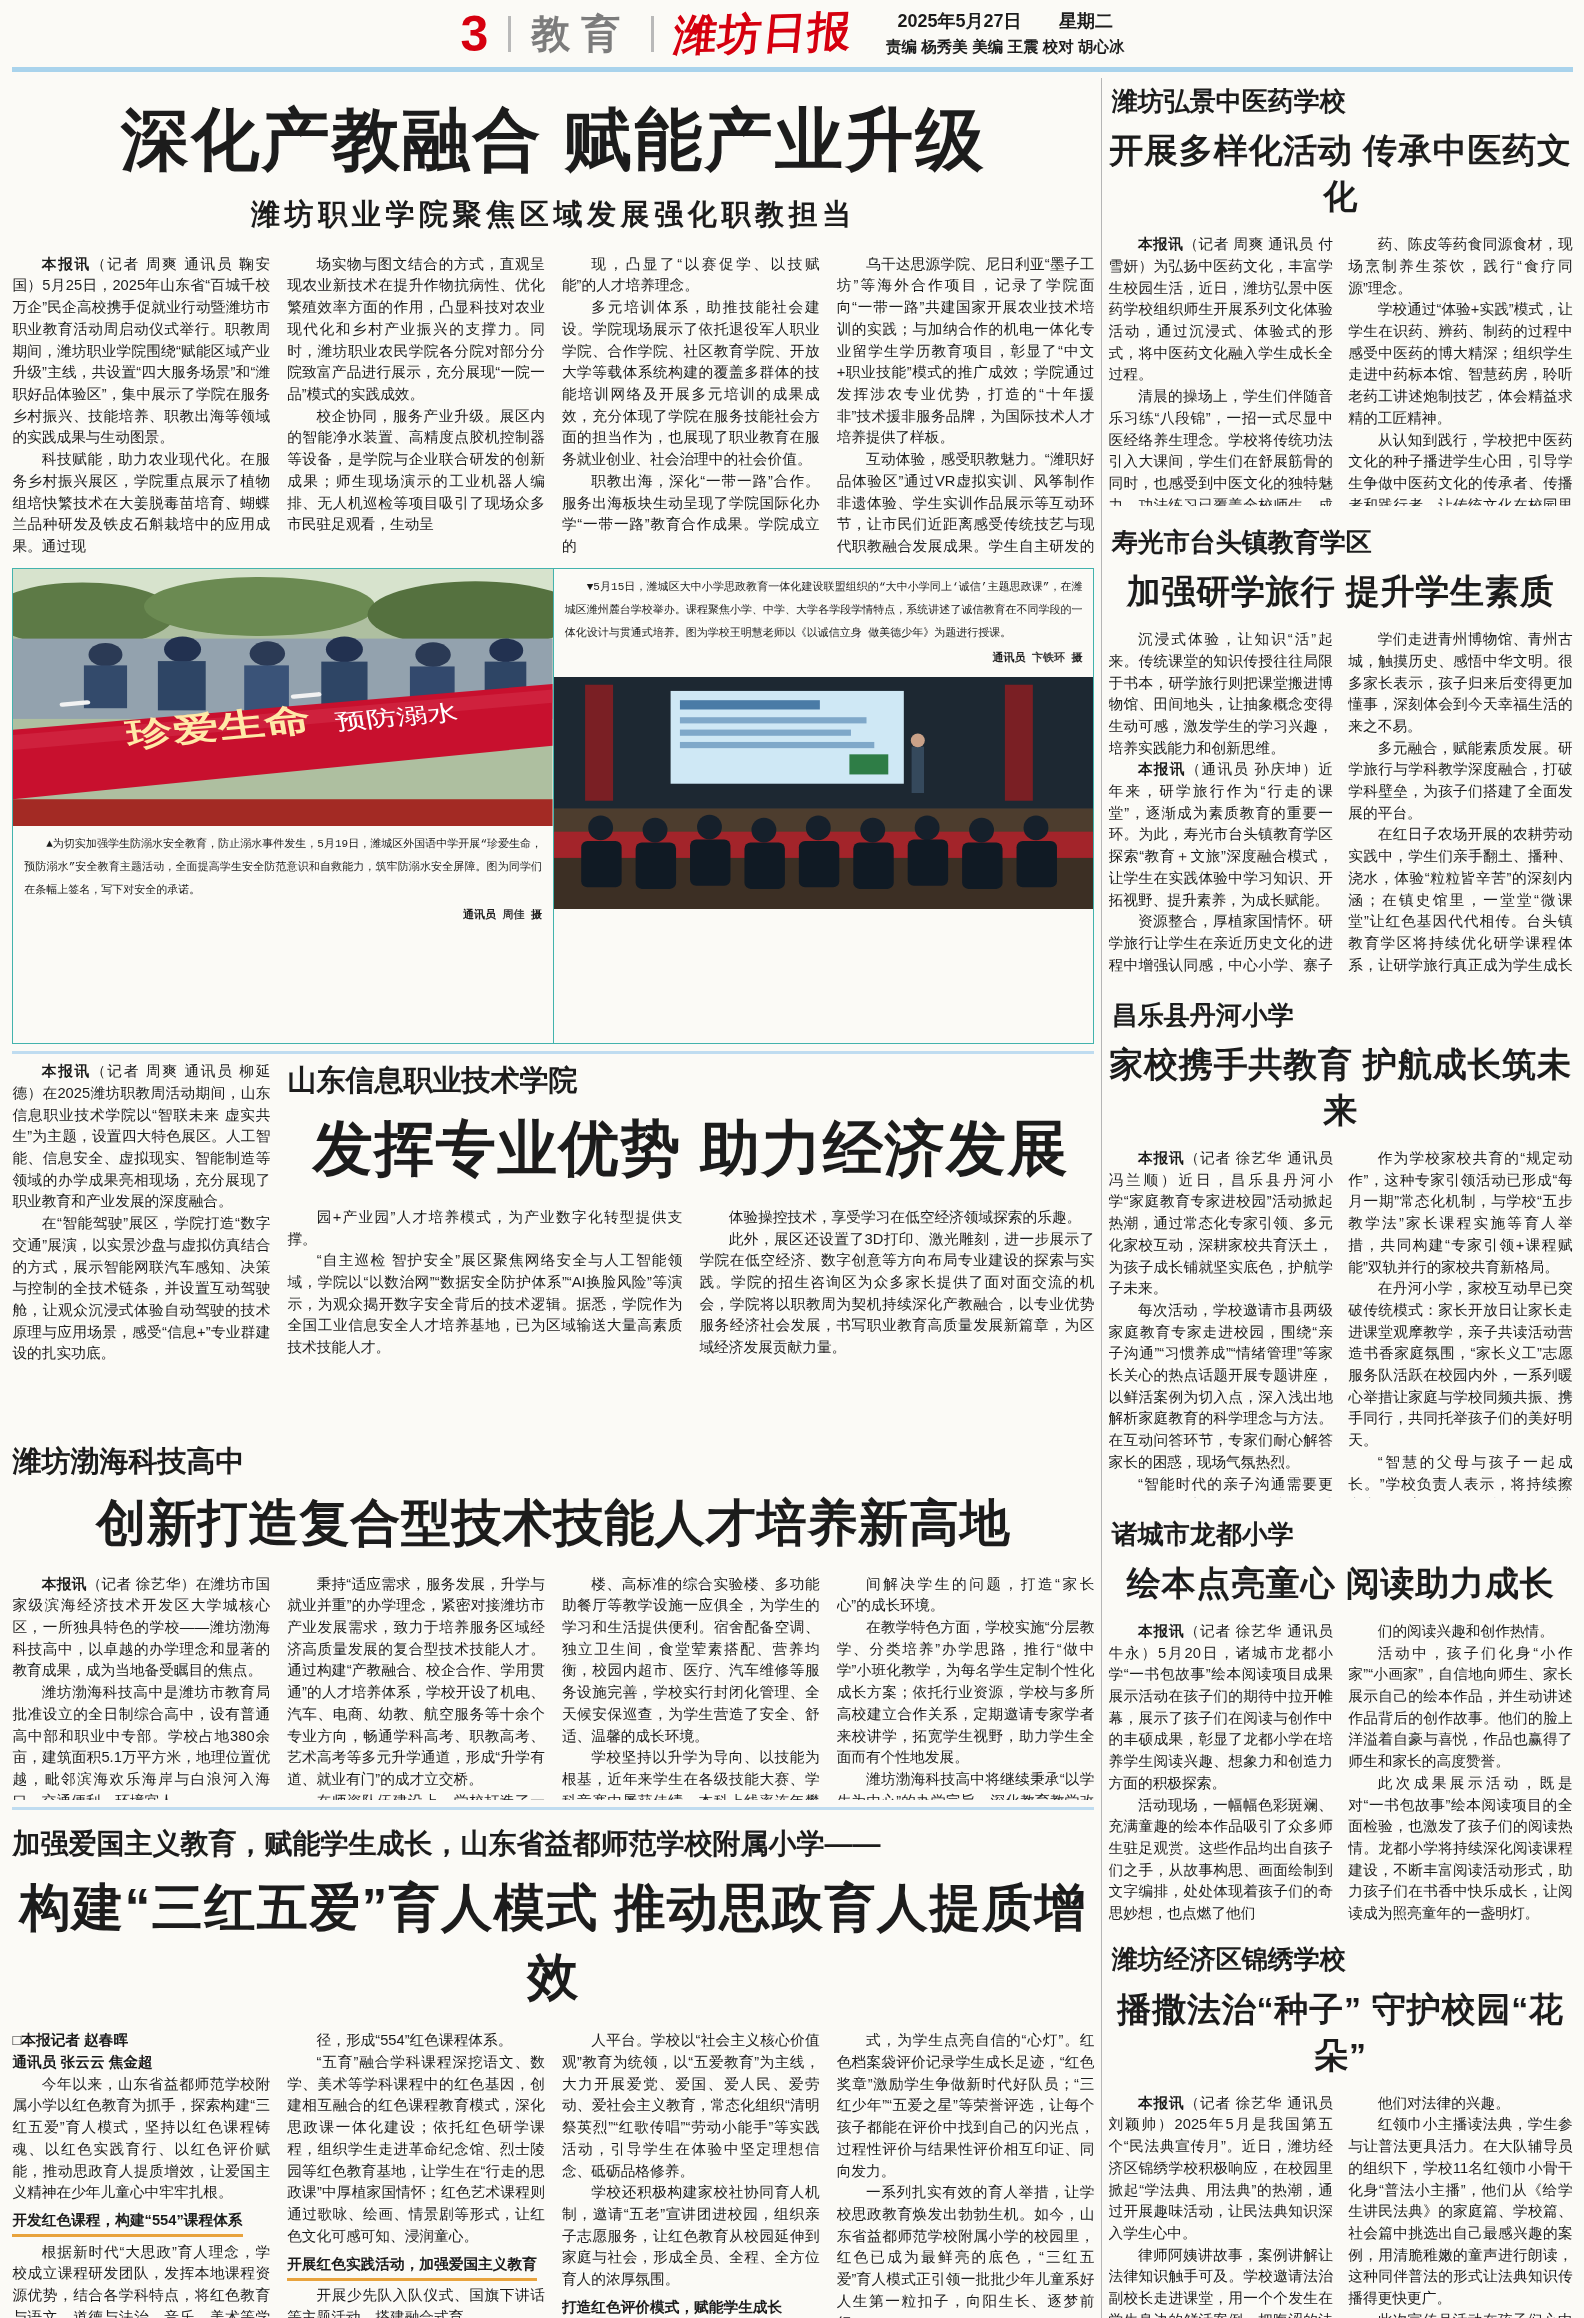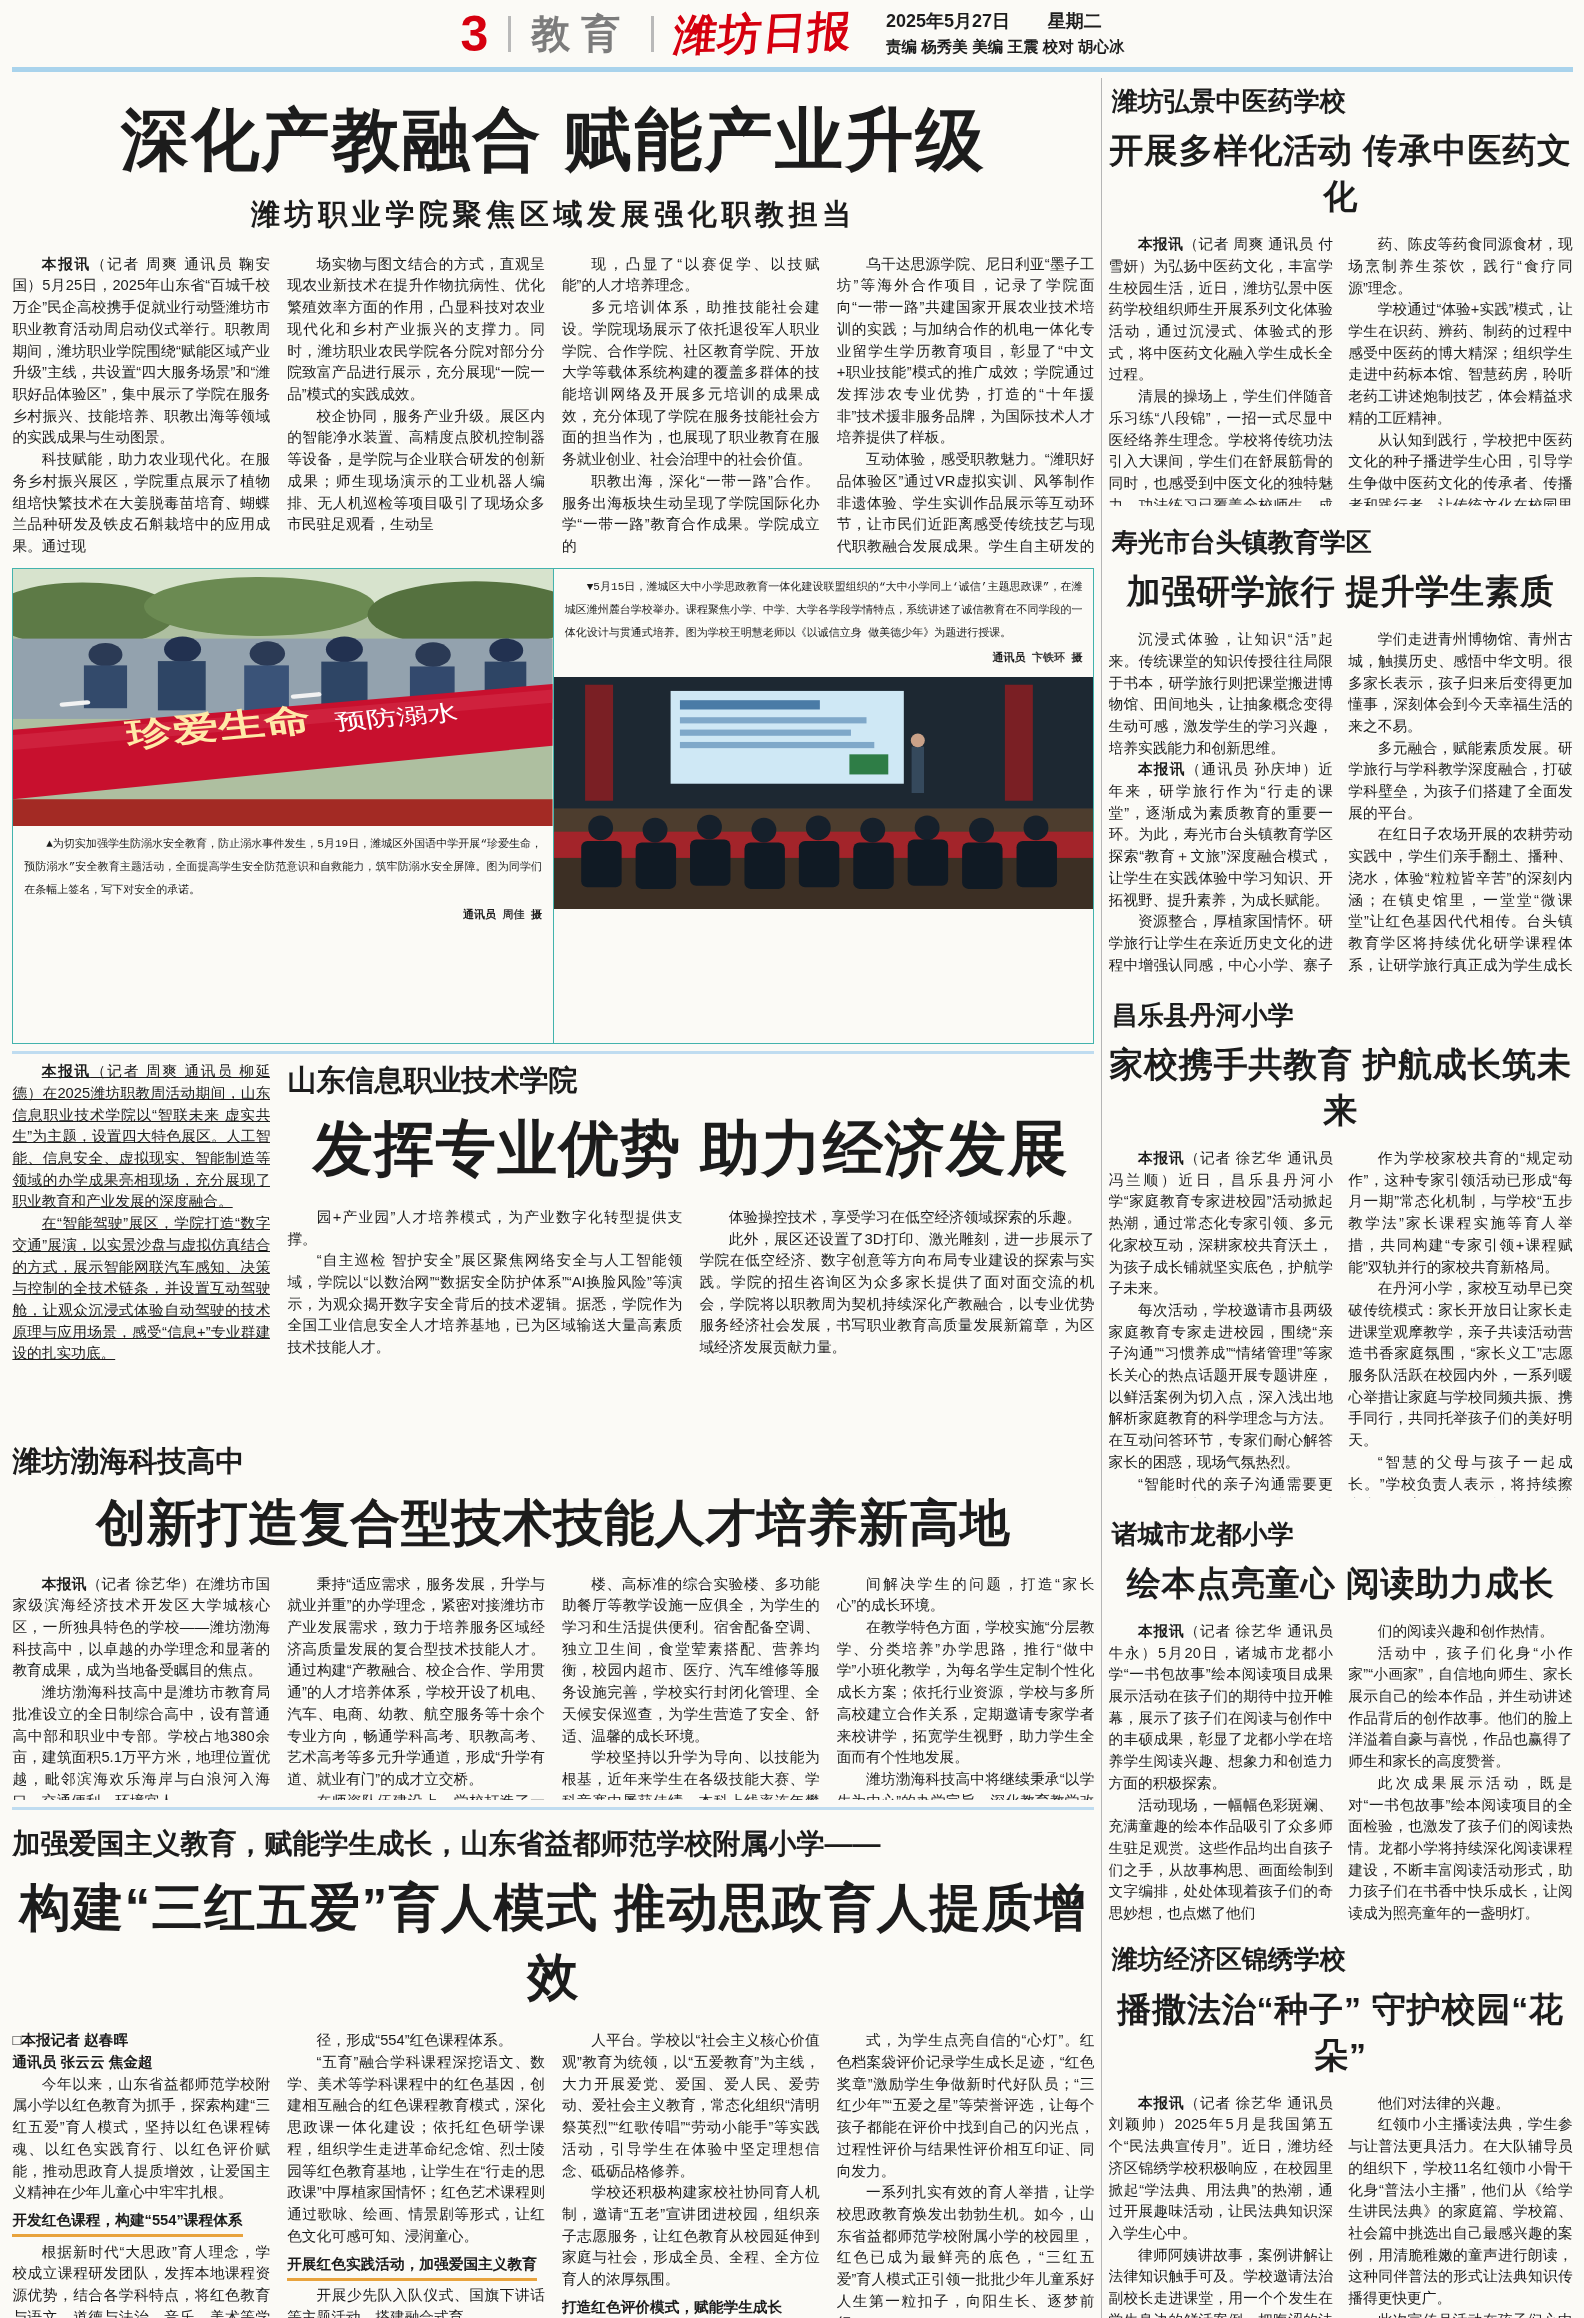--- a/index.html
+++ b/index.html
@@ -7,21 +7,21 @@
        font-family:"Liberation Sans","DejaVu Sans",sans-serif;}
   .page{padding:0 12.4px;}
   
   .hdr{display:flex;align-items:center;justify-content:center;height:67px;gap:20px;}
   .pagenum{color:#d6000f;font-size:50px;font-weight:900;line-height:1;}
   .hdiv{width:3.1px;height:36px;background:#b9b9b9;}
   .section{color:#7c7c7c;font-size:39px;font-weight:800;letter-spacing:10.8px;}
   .masthead{color:#d6000f;font-size:43px;font-weight:900;font-family:"Liberation Serif",serif;
             transform:skewX(-7deg) rotate(-1.5deg);letter-spacing:1.5px;}
   .dateblock{margin-left:14px;}
-  .dateline{font-size:18px;font-weight:700;}
+  .dateline{font-size:18px;font-weight:700;text-align:center;}
   .dateline .wk{margin-left:32.5px;}
   .staff{font-size:15.5px;font-weight:700;margin-top:4.6px;}
   .blue-rule{height:4.6px;background:#a9d3ec;}
   .sep-blue{height:2.3px;background:#bfdcf0;margin:7.7px 0;}
   
   .main{display:flex;margin-top:6.2px;}
   .left-region{width:1082px;}
   .right-rail{width:464px;border-left:0.8px solid #b5b5b5;margin-left:6.2px;padding-left:7px;}
   
   .cols{display:flex;gap:17px;overflow:hidden;}
@@ -208,21 +208,21 @@
                 <rect x="525" y="214" width="52" height="60" rx="8"></rect>
               <rect x="595" y="212" width="52" height="60" rx="8"></rect>
             </g>
           </svg>
         </figure>
       </div>
 
       <div class="sep-blue"></div>
 
       <div class="art-b">
-        <div class="b-left cols" style="gap:0;text-decoration:underline;">
+        <div class="b-left cols" style="gap:0;">
             <div class="col">
               <p><b>本报讯</b>（记者 周爽 通讯员 柳延德）在2025潍坊职教周活动期间，山东信息职业技术学院以“智联未来 虚实共生”为主题，设置四大特色展区。人工智能、信息安全、虚拟现实、智能制造等领域的办学成果亮相现场，充分展现了职业教育和产业发展的深度融合。</p>
               <p>在“智能驾驶”展区，学院打造“数字交通”展演，以实景沙盘与虚拟仿真结合的方式，展示智能网联汽车感知、决策与控制的全技术链条，并设置互动驾驶舱，让观众沉浸式体验自动驾驶的技术原理与应用场景，感受“信息+”专业群建设的扎实功底。</p>
             </div>
           </div>
         <div class="b-right">
           <h3 class="kicker">山东信息职业技术学院</h3>
           <h2 class="b-title">发挥专业优势  助力经济发展</h2>
           <div class="cols b-cols">
               <div class="col">

